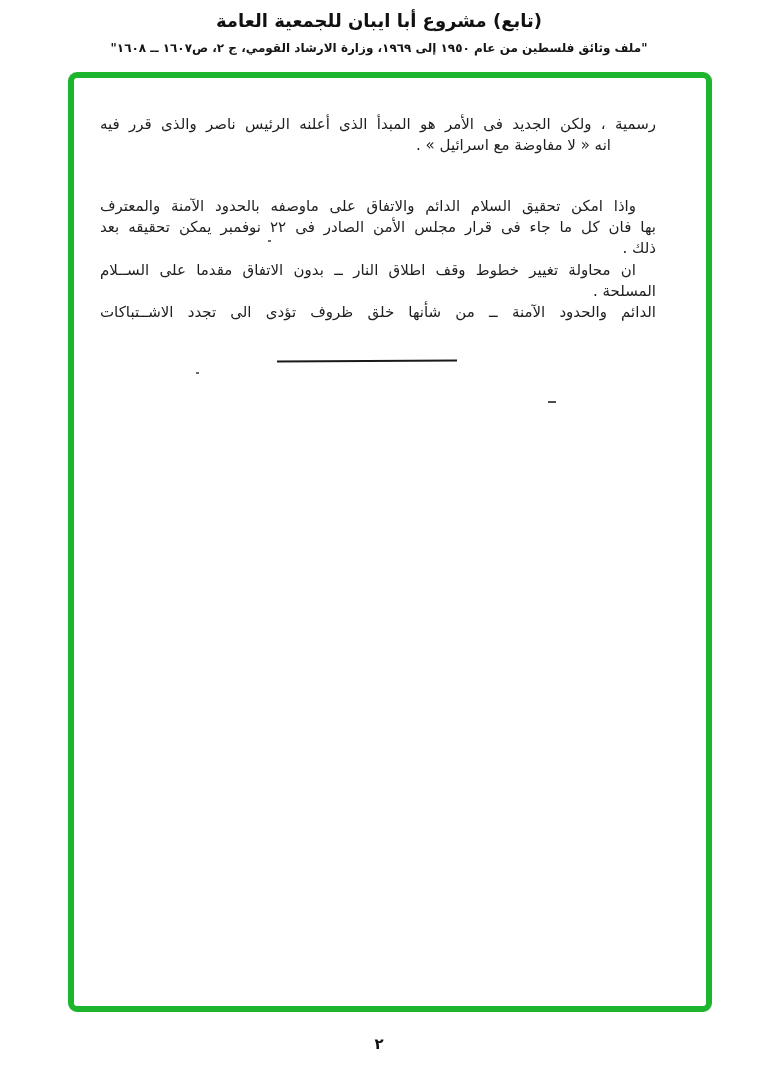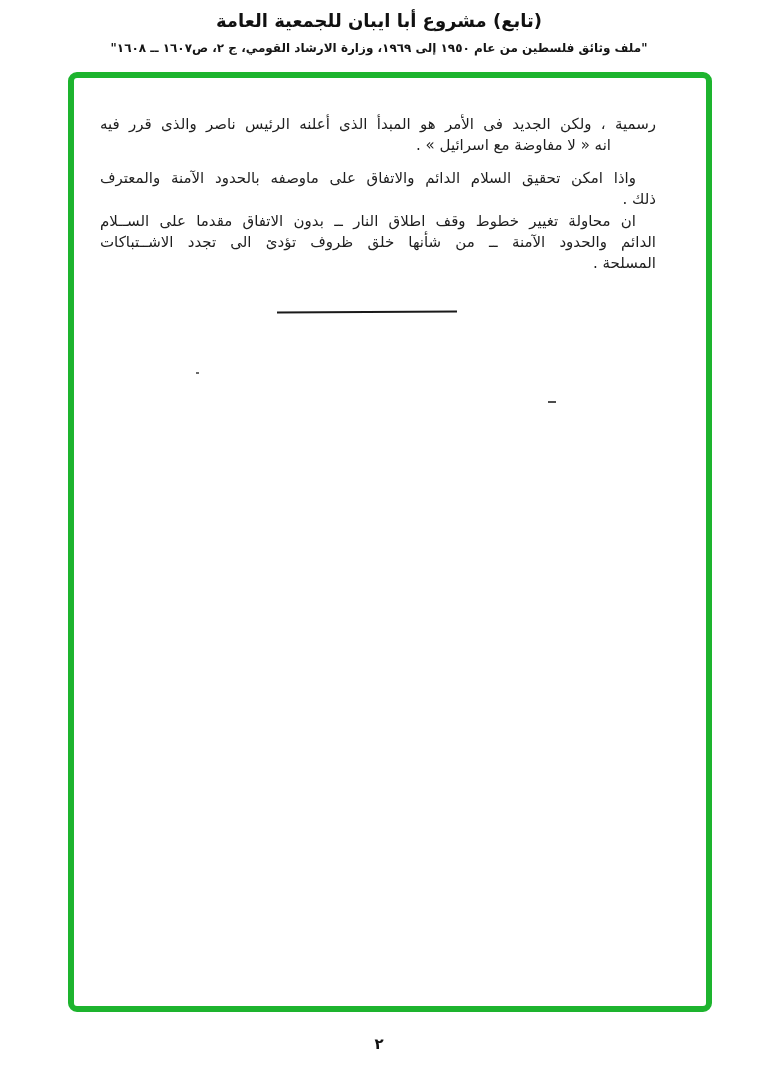--- a/index.html
+++ b/index.html
@@ -28,21 +28,21 @@
     border-radius:9px;
     background:#ffffff;
   }
 
   
   .content {
     position:absolute; top:36px; left:26px; right:50px;
     direction:rtl;
   }
   .para { margin:0; }
-  .mb24 { margin-bottom:12px; }
+  .mb24 { margin-bottom:40px; }
   .mb12 { margin-bottom:1px; }
   .mb18 { margin-bottom:18px; }
 
   .ln { font-size:15px; line-height:21px; color:#1e1e1e; }
   .just  { text-align:justify; text-align-last:justify; }
   .tright { }
   .tleft  { text-align:left; }
   .pr14 { padding-right:14px; }
   .pr20 { padding-right:20px; }
   .pr45 { padding-right:45px; }
@@ -81,27 +81,28 @@
 
   <div class="content">
 
     <div class="para mb24">
       <div class="ln just">رسمية ، ولكن الجديد فى الأمر هو المبدأ الذى أعلنه الرئيس ناصر والذى قرر فيه</div>
       <div class="ln tright pr45">انه « لا مفاوضة مع اسرائيل » .</div>
     </div>
 
     <div class="para mb12">
       <div class="ln just pr20">واذا امكن تحقيق السلام الدائم والاتفاق على ماوصفه بالحدود الآمنة والمعترف</div>
+      <div class="ln just">بها فان كل ما جاء فى قرار مجلس الأمن الصادر فى ٢٢ نوفمبر يمكن تحقيقه بعد</div>
       <div class="ln tright">ذلك .</div>
     </div>
 
     <div class="para mb18">
       <div class="ln just pr20">ان محاولة تغيير خطوط وقف اطلاق النار ــ بدون الاتفاق مقدما على الســلام</div>
+      <div class="ln tright">المسلحة .</div>
       <div class="ln just">الدائم والحدود الآمنة ــ من شأنها خلق ظروف تؤدى الى تجدد الاشــتباكات</div>
-      <div class="ln tright">المسلحة .</div>
     </div>
 
 
     <div class="divider"></div>
 
   </div>
 
   <div class="speck speck-dash"></div>
   <div class="speck speck-a"></div>
   <div class="speck speck-b"></div>

